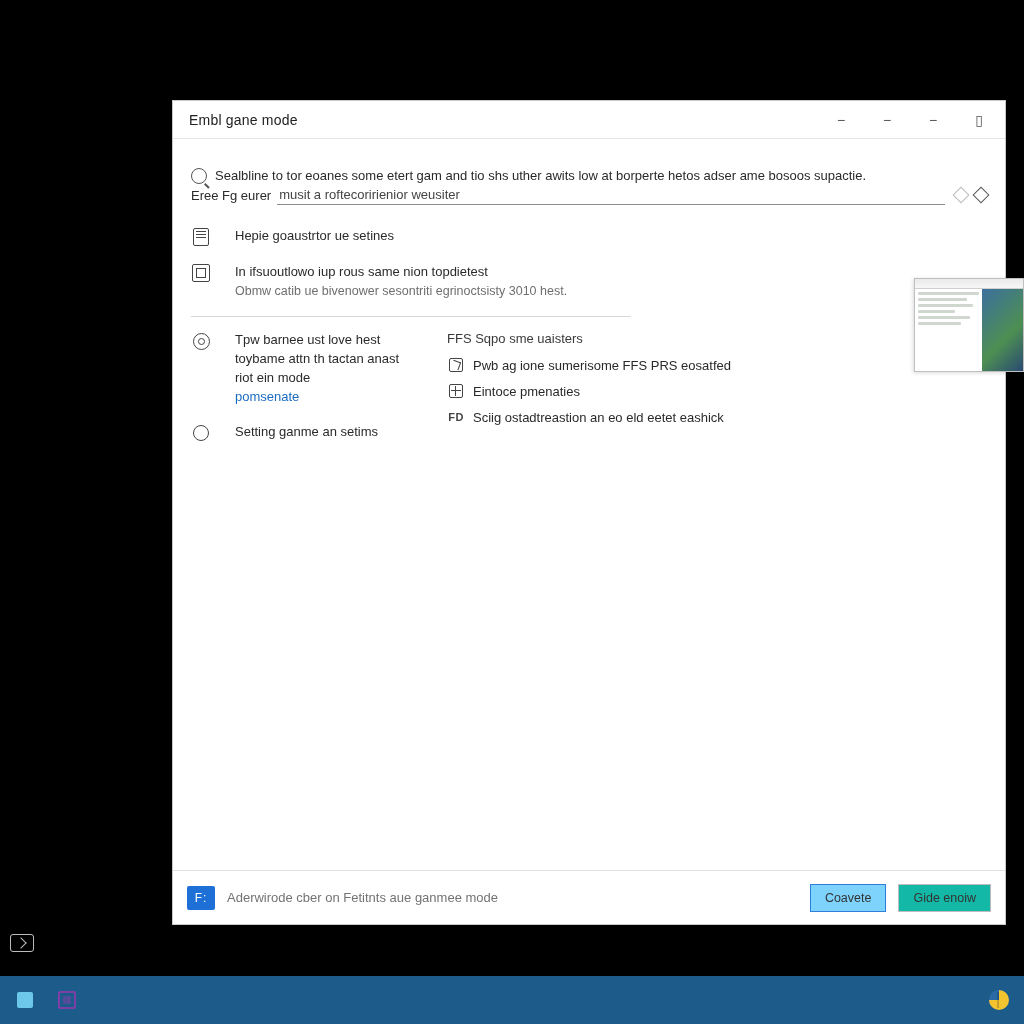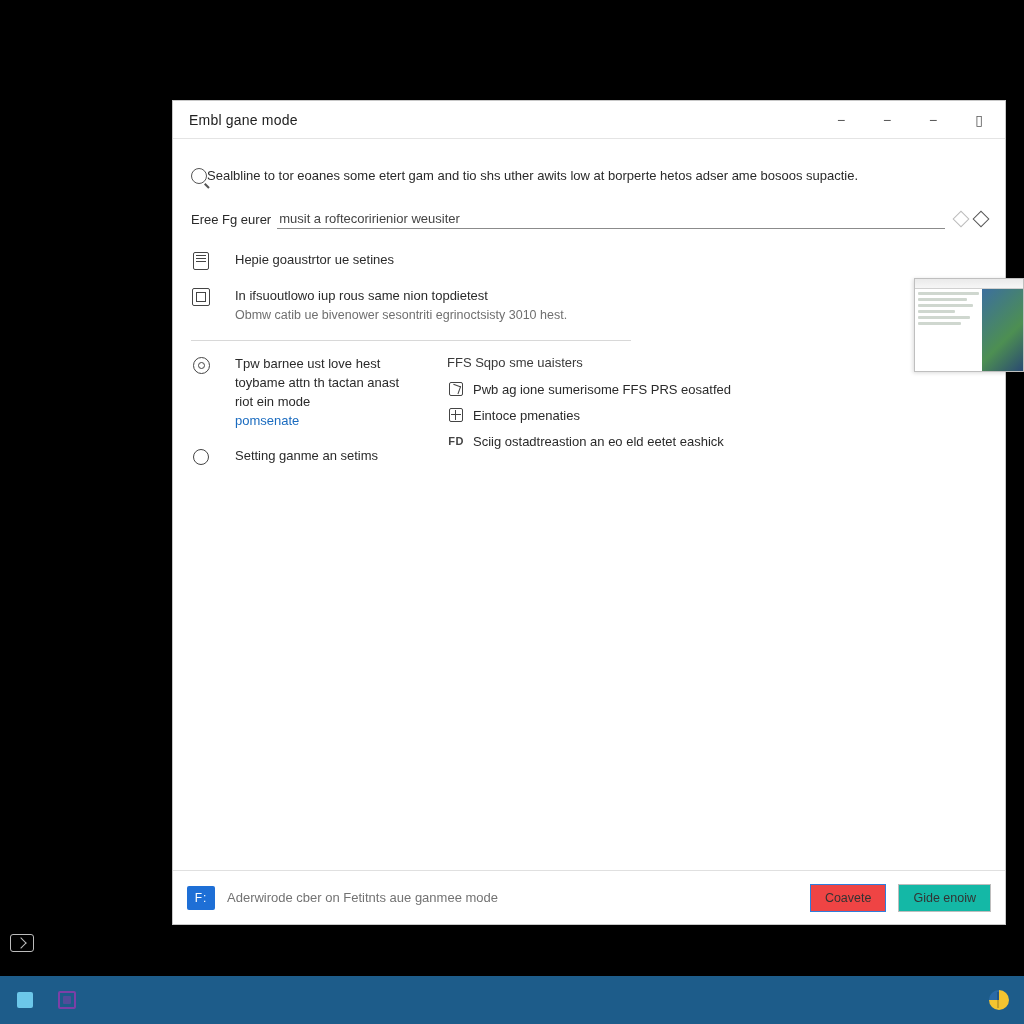--- a/index.html
+++ b/index.html
@@ -19,21 +19,21 @@
     height: 38px; display: flex; align-items: center;
     border-bottom: 1px solid #e4e4e4;
     padding: 0 0 0 16px;
   }
   .titlebar .title { font-size: 14px; letter-spacing: .2px; color: #222; flex: 1; }
   .winbtns { display: flex; gap: 26px; padding-right: 16px; color: #555; }
   .winbtn { width: 20px; height: 20px; display:flex; align-items:center; justify-content:center; font-size: 14px; }
 
   .content { flex:1; padding: 28px 18px 0 18px; font-size: 13px; color:#2a2a2a; overflow:hidden; }
 
-  .toprow { display:flex; align-items:flex-start; gap:0; margin-bottom:24px;}
+  .toprow { display:flex; align-items:flex-start; gap:8px; }
   .toprow .circle-icon { width:16px; height:16px; border:1.6px solid #555; border-radius:50%; position:relative; flex:0 0 16px; margin-top:1px;}
   .toprow .circle-icon::after { content:""; position:absolute; right:-4px; bottom:-4px; width:6px; height:1.6px; background:#555; transform:rotate(45deg);}
   .toptext { line-height:1.4;}
 
   .formrow { display:flex; align-items:center; gap:2px; margin-bottom:22px;}
   .formrow .label { white-space:nowrap; padding-right:4px;}
   .textline { flex:1; border:none; border-bottom:1px solid #8b8b8b; height:20px; font-size:13px; padding:0 2px; outline:none; color:#444;}
   .after-icons { display:flex; gap:8px; padding-left:8px; color:#555;}
   .diamond { width:12px; height:12px; border:1.4px solid #555; transform:rotate(45deg);}
 
@@ -64,21 +64,21 @@
   .mini-icon.grid::before{content:"";position:absolute;left:5px;top:1px;bottom:1px;width:1px;background:#444;}
   .mini-icon.grid::after{content:"";position:absolute;top:5px;left:1px;right:1px;height:1px;background:#444;}
   .mini-fd { font-size:11px; font-weight:600; color:#444; letter-spacing:.5px;}
 
   
   .footer { height:54px; border-top:1px solid #e0e0e0; display:flex; align-items:center; padding:0 14px; gap:12px;}
   .ft-icon { width:28px; height:24px; background:#1e6fd6; border-radius:2px; display:flex; align-items:center; justify-content:center; color:#fff; font-size:12px;}
   .ft-icon span{letter-spacing:1px;}
   .ft-text { flex:1; font-size:13px; color:#737373;}
   .btn { height:28px; padding:0 14px; font-size:12.5px; background:#14b8a6; border:1px solid #bdbdbd; color:#333; display:flex; align-items:center;}
-  .btn.primary { border-color:#2f7ddc; background:#ef4444;}
+  .btn.primary { border-color:#2f7ddc; background:#7dd3fc;}
 
   
   .thumb { position:absolute; right:0; top:278px; width:110px; height:94px; background:#fff; border:1px solid #bfbfbf; box-shadow:-1px 1px 4px rgba(0,0,0,.15); overflow:hidden;}
   .thumb .tb-top{height:10px;background:linear-gradient(#eaeaea,#f6f6f6);border-bottom:1px solid #d0d0d0;}
   .thumb .tb-body{display:flex;height:calc(100% - 10px);}
   .thumb .tb-left{width:62%;padding:3px;}
   .thumb .tb-left .ln{height:3px;background:#cfd7cf;margin-bottom:3px;border-radius:1px;}
   .thumb .tb-right{flex:1;background:linear-gradient(135deg,#3c6f9e 0%,#4d8f52 60%,#2a4a72 100%);}
   .thumb .tb-row2{display:flex;gap:2px;padding:2px;}
 

